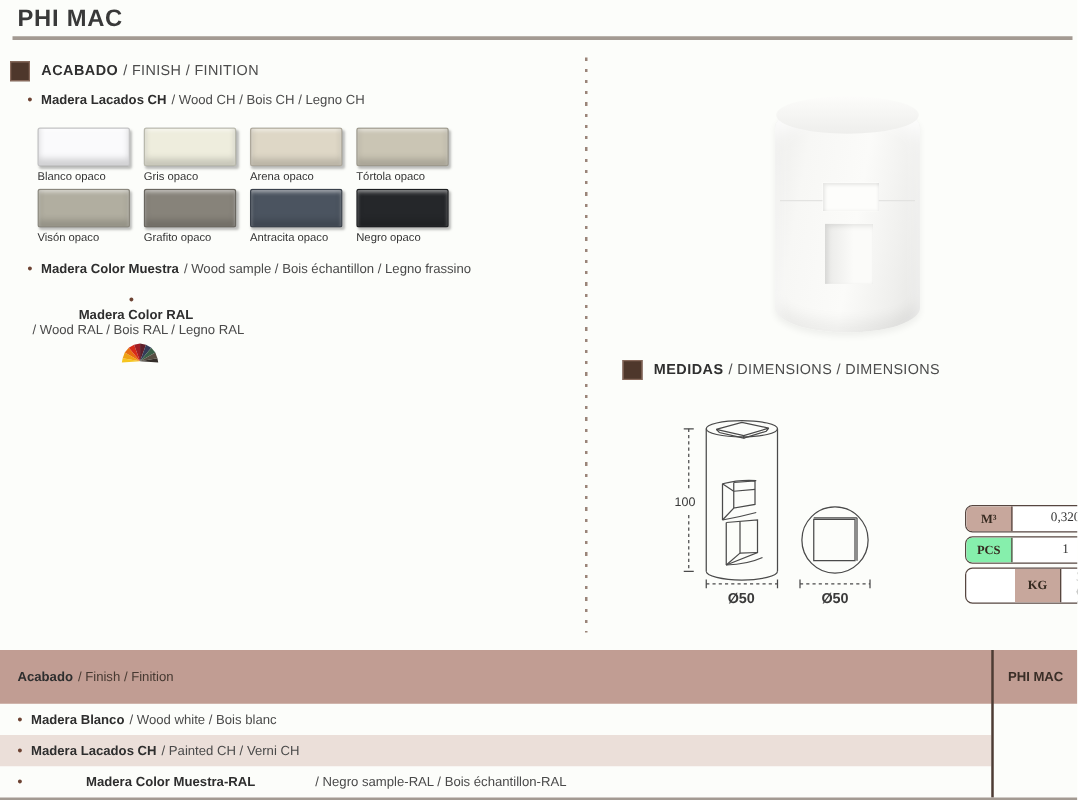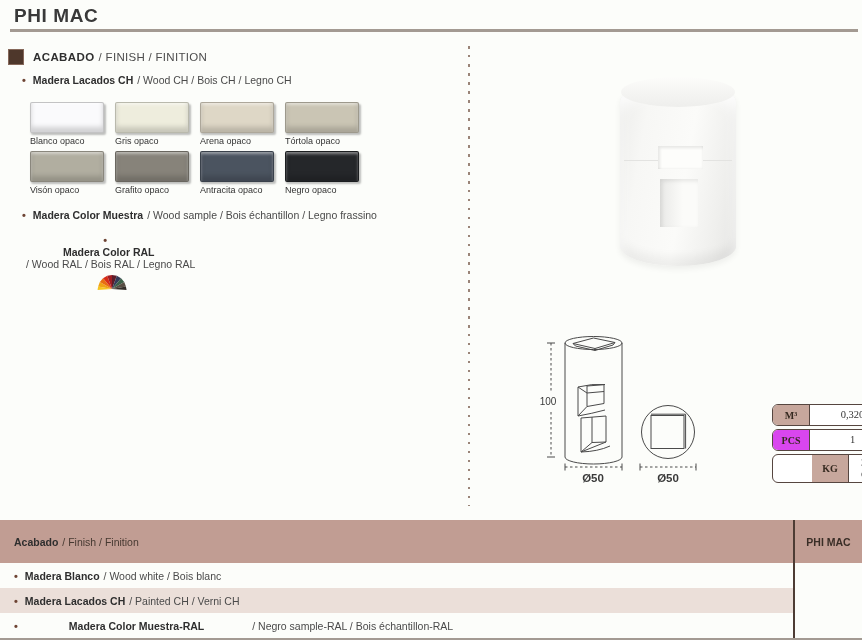--- a/index.html
+++ b/index.html
@@ -162,20 +162,25 @@
   <div class="vdivider"></div>
 
   <div class="photo">
     <div class="cyl"></div>
     <div class="cyl-top"></div>
     <div class="cyl-seam"></div>
     <div class="niche-upper"></div>
     <div class="niche-lower"></div>
   </div>
 
+  <div class="section-head" style="left:498px;top:288px;">
+    <span class="sq" style="background: rgb(78, 55, 43);"></span>
+    <span class="head-primary">MEDIDAS</span>
+    <span class="head-secondary">/ DIMENSIONS / DIMENSIONS</span>
+  </div>
 
   <svg class="drawing" width="172" height="160" viewBox="0 0 172 160">
     <g stroke="#4a4a4a" stroke-width="1" fill="none">
       <ellipse cx="53.5" cy="13" rx="28.5" ry="6.5"></ellipse>
       <line x1="25" y1="13" x2="25" y2="127"></line>
       <line x1="82" y1="13" x2="82" y2="127"></line>
       <path d="M25,127 A28.5,7 0 0 0 82,127"></path>
       <polygon points="33,13.5 53.5,8 75,12.5 55,18.5"></polygon>
       <polyline points="33,13.5 35.5,16 55,20.5 55,18.5"></polyline>
       <polyline points="55,20.5 73,15 75,12.5"></polyline>
@@ -217,21 +222,21 @@
     <text x="53" y="152" text-anchor="middle" font-size="11.5" font-weight="bold">Ø50</text>
     <text x="128" y="152" text-anchor="middle" font-size="11.5" font-weight="bold">Ø50</text>
   </svg>
 
   <div class="specs">
     <div class="spec-row h22">
       <div class="spec-label" style="background: rgb(199, 167, 156);">M³</div>
       <div class="spec-value">0,320</div>
     </div>
     <div class="spec-row h22">
-      <div class="spec-label" style="background: #d946ef;">PCS</div>
+      <div class="spec-label" style="background: #86efac;">PCS</div>
       <div class="spec-value">1</div>
     </div>
     <div class="spec-row h28">
       <div class="spec-label" style="background: rgb(199, 167, 156);">KG</div>
       <div class="spec-value">
         <span>NW: 33</span>
         <span>GW: 35</span>
       </div>
     </div>
   </div>

